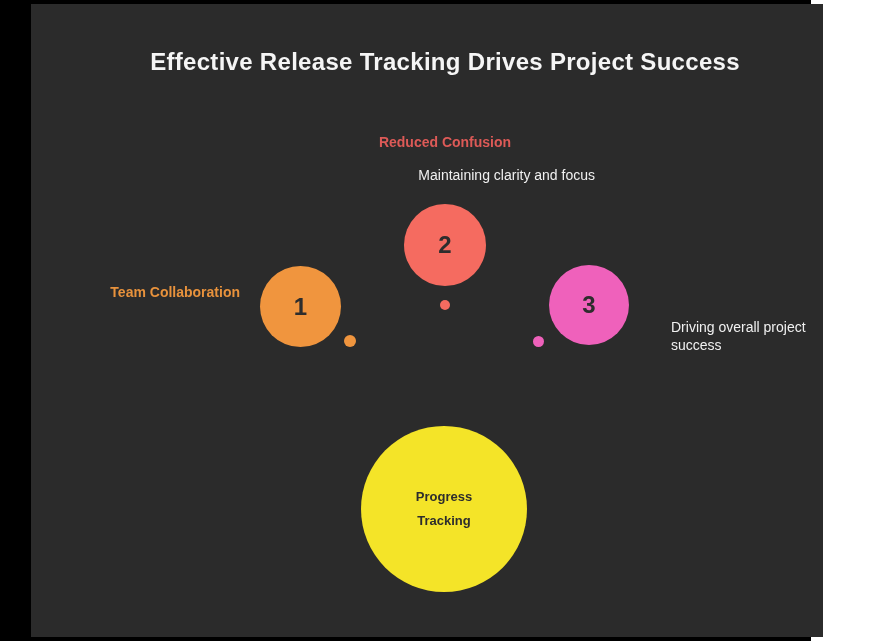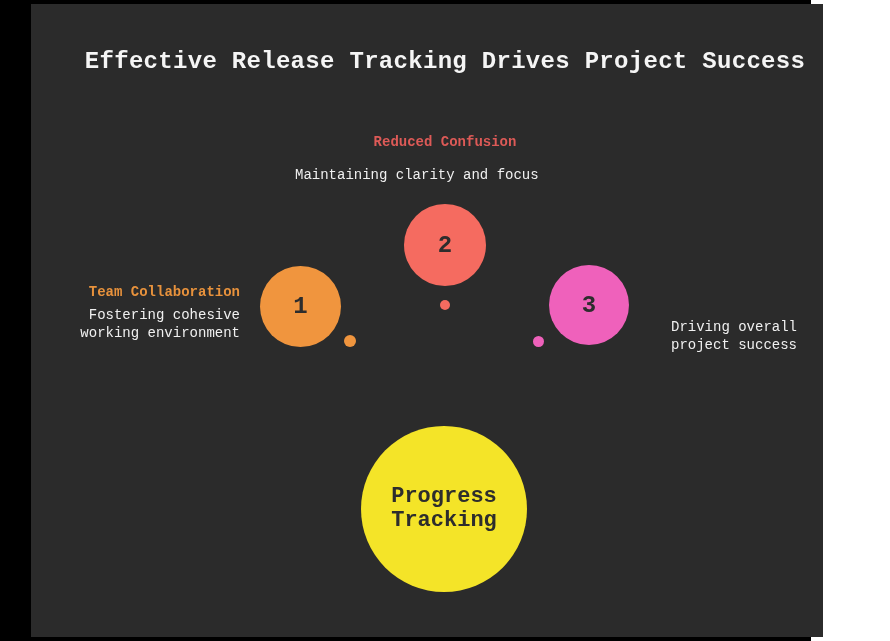--- a/index.html
+++ b/index.html
@@ -5,21 +5,20 @@
   html, body { margin: 0; padding: 0; }
   body {
     width: 890px; height: 641px;
     font-family: "Liberation Sans", sans-serif;
     overflow: hidden;
   }
   .page {
     position: relative;
     width: 811px; height: 641px;
     background: #000000;
-    font-family: Liberation Mono, monospace;
   }
   .canvas {
     position: absolute;
     left: 31px; top: 4px;
     width: 792px; height: 633px;
     background: #2b2b2b;
   }
   .title {
     position: absolute;
     left: 34px; top: 44px; width: 760px;
@@ -53,62 +52,61 @@
     color: #2d2d2d;
     font-size: 24px;
     font-weight: 700;
   }
   .dot {
     position: absolute;
     border-radius: 50%;
   }
   
   .s2-heading { left: 264px; top: 126px; width: 300px; text-align: center; }
-  .s2-desc    { left: 264px; top: 162px; width: 300px; text-align: left; }
+  .s2-desc    { left: 264px; top: 162px; width: 300px; text-align: right; }
   .s2-circle  { left: 373px; top: 200px; width: 82px; height: 82px; }
   .s2-dot     { left: 409px; top: 296px; width: 10px; height: 10px; }
   
   .s1-heading { right: 583px; top: 276px; width: 220px; text-align: right; }
   .s1-desc    { right: 583px; top: 302px; width: 190px; text-align: right; }
   .s1-circle  { left: 229px; top: 262px; width: 81px; height: 81px; }
   .s1-dot     { left: 313px; top: 331px; width: 12px; height: 12px; }
   
   .s3-heading { left: 620px; top: 255px; width: 150px; text-align: left; }
   .s3-desc    { left: 620px; top: 314px; width: 155px; text-align: left; margin-left: 20px; }
   .s3-circle  { left: 518px; top: 261px; width: 80px; height: 80px; }
   .s3-dot     { left: 502px; top: 332px; width: 11px; height: 11px; }
   
   .center-circle {
     left: 330px; top: 422px; width: 166px; height: 166px;
   }
   .center-circle .label {
     width: 110px;
     text-align: center;
-    font-size: 22px;
+    font-size: 13px;
     font-weight: 700;
     line-height: 24px;
   }
 </style>
 </head>
 <body>
 
 <div class="page" style="background: rgb(0, 0, 0);">
   <div class="canvas" style="background: rgb(43, 43, 43);">
 
     <h1 class="title">Effective Release Tracking Drives Project Success</h1>
 
     <div class="heading s2-heading" style="color: rgb(221, 90, 87);">Reduced Confusion</div>
     <div class="desc s2-desc">Maintaining clarity and focus</div>
     <div class="circle s2-circle" style="background: rgb(245, 107, 96);">
       <span class="num" style="color: rgb(45, 45, 45);">2</span>
     </div>
     <div class="dot s2-dot" style="background: rgb(245, 107, 96);"></div>
 
     <div class="heading s1-heading" style="color: rgb(232, 146, 60);">Team Collaboration</div>
-    <div class="desc s1-desc">Fostering cohesive working environment</div>
     <div class="circle s1-circle" style="background: rgb(240, 149, 62);">
       <span class="num" style="color: rgb(45, 45, 45);">1</span>
     </div>
     <div class="dot s1-dot" style="background: rgb(240, 149, 62);"></div>
 
     <div class="desc s3-desc">Driving overall project success</div>
     <div class="circle s3-circle" style="background: rgb(239, 97, 187);">
       <span class="num" style="color: rgb(45, 45, 45);">3</span>
     </div>
     <div class="dot s3-dot" style="background: rgb(239, 97, 187);"></div>

